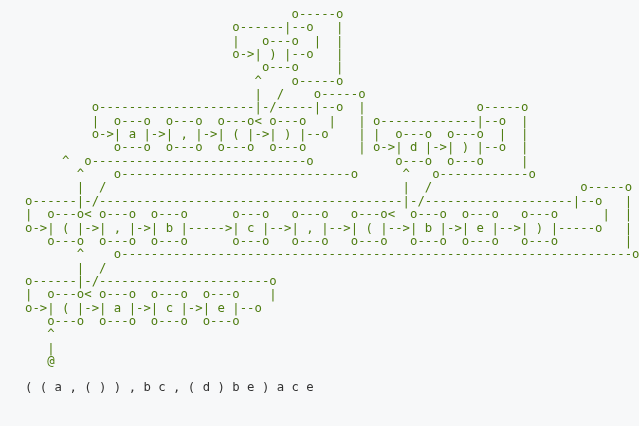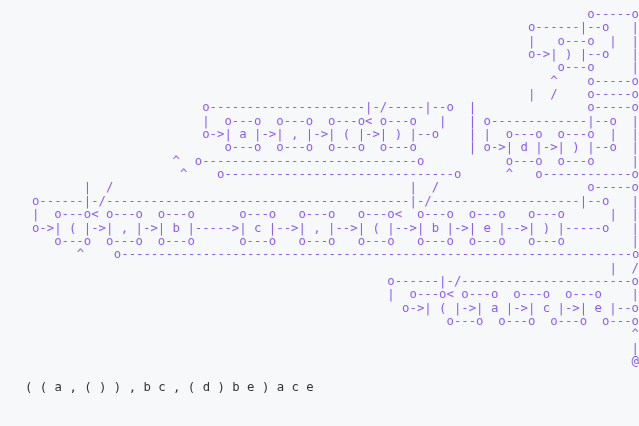--- a/index.html
+++ b/index.html
@@ -15,24 +15,23 @@
     width: 639px;
     height: 426px;
     background: #f7f8f9;
   }
   pre.art {
     margin: 0;
     padding: 8px 0 0 25px;
     font-family: "DejaVu Sans Mono", "Liberation Mono", monospace;
     font-size: 12.3px;
     line-height: 13.35px;
-    color: #8b5cf6;
+    color: #4d7c0f;
     white-space: pre;
     letter-spacing: 0;
-    text-align: right;
   }
   .expression {
     margin: 0;
     padding: 13px 0 0 25px;
     font-family: "DejaVu Sans Mono", "Liberation Mono", monospace;
     font-size: 12.3px;
     line-height: 13.35px;
     color: #333333;
     white-space: pre;
   }

